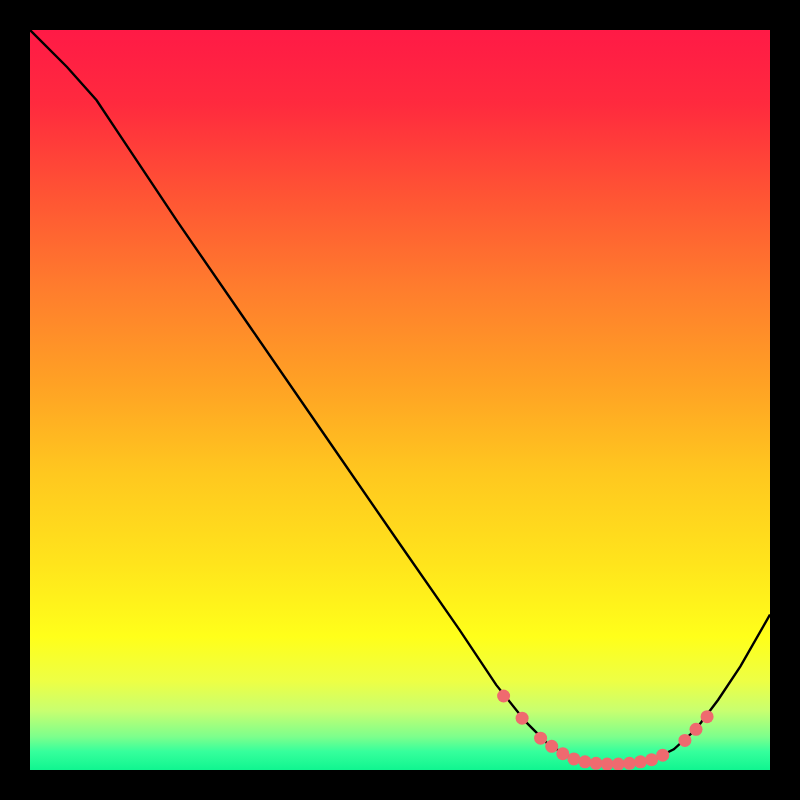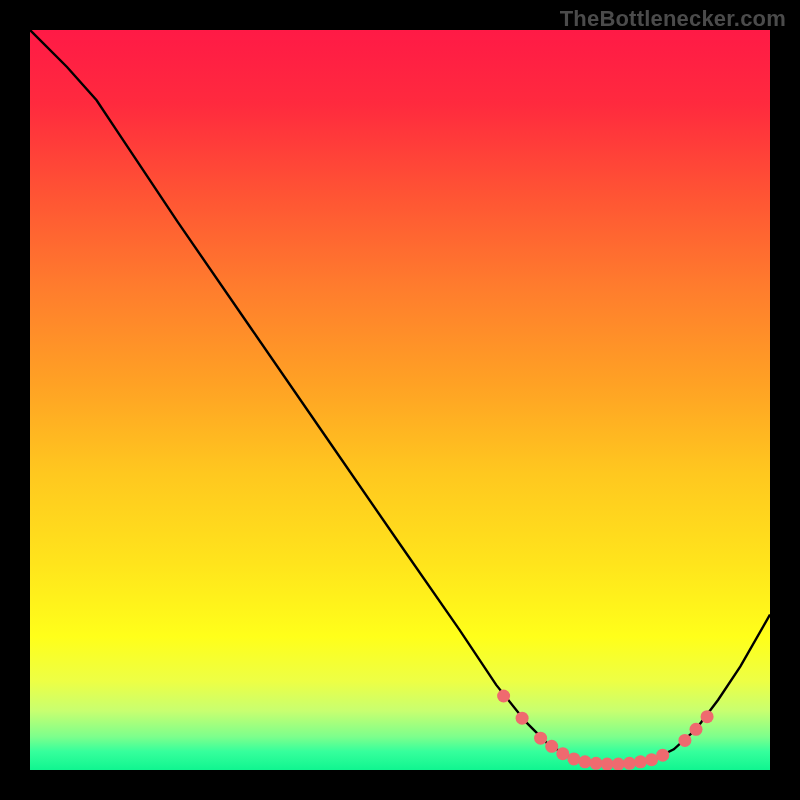--- a/index.html
+++ b/index.html
@@ -32,21 +32,20 @@
     left: 30px;
     top: 30px;
     width: 740px;
     height: 740px;
   }
 </style>
 </head>
 <body>
 
 <div class="stage">
-  <div class="watermark">TheBottlenecker.com</div>
 
   <svg class="plot" viewBox="0 0 740 740" preserveAspectRatio="none">
     <defs>
       <linearGradient id="bgGrad" x1="0" y1="0" x2="0" y2="1">
           <stop offset="0.00%" stop-color="#ff1a46"></stop>
           <stop offset="10.00%" stop-color="#ff2a3e"></stop>
           <stop offset="22.00%" stop-color="#ff5334"></stop>
           <stop offset="35.00%" stop-color="#ff7d2d"></stop>
           <stop offset="48.00%" stop-color="#ffa224"></stop>
           <stop offset="60.00%" stop-color="#ffc81f"></stop>

